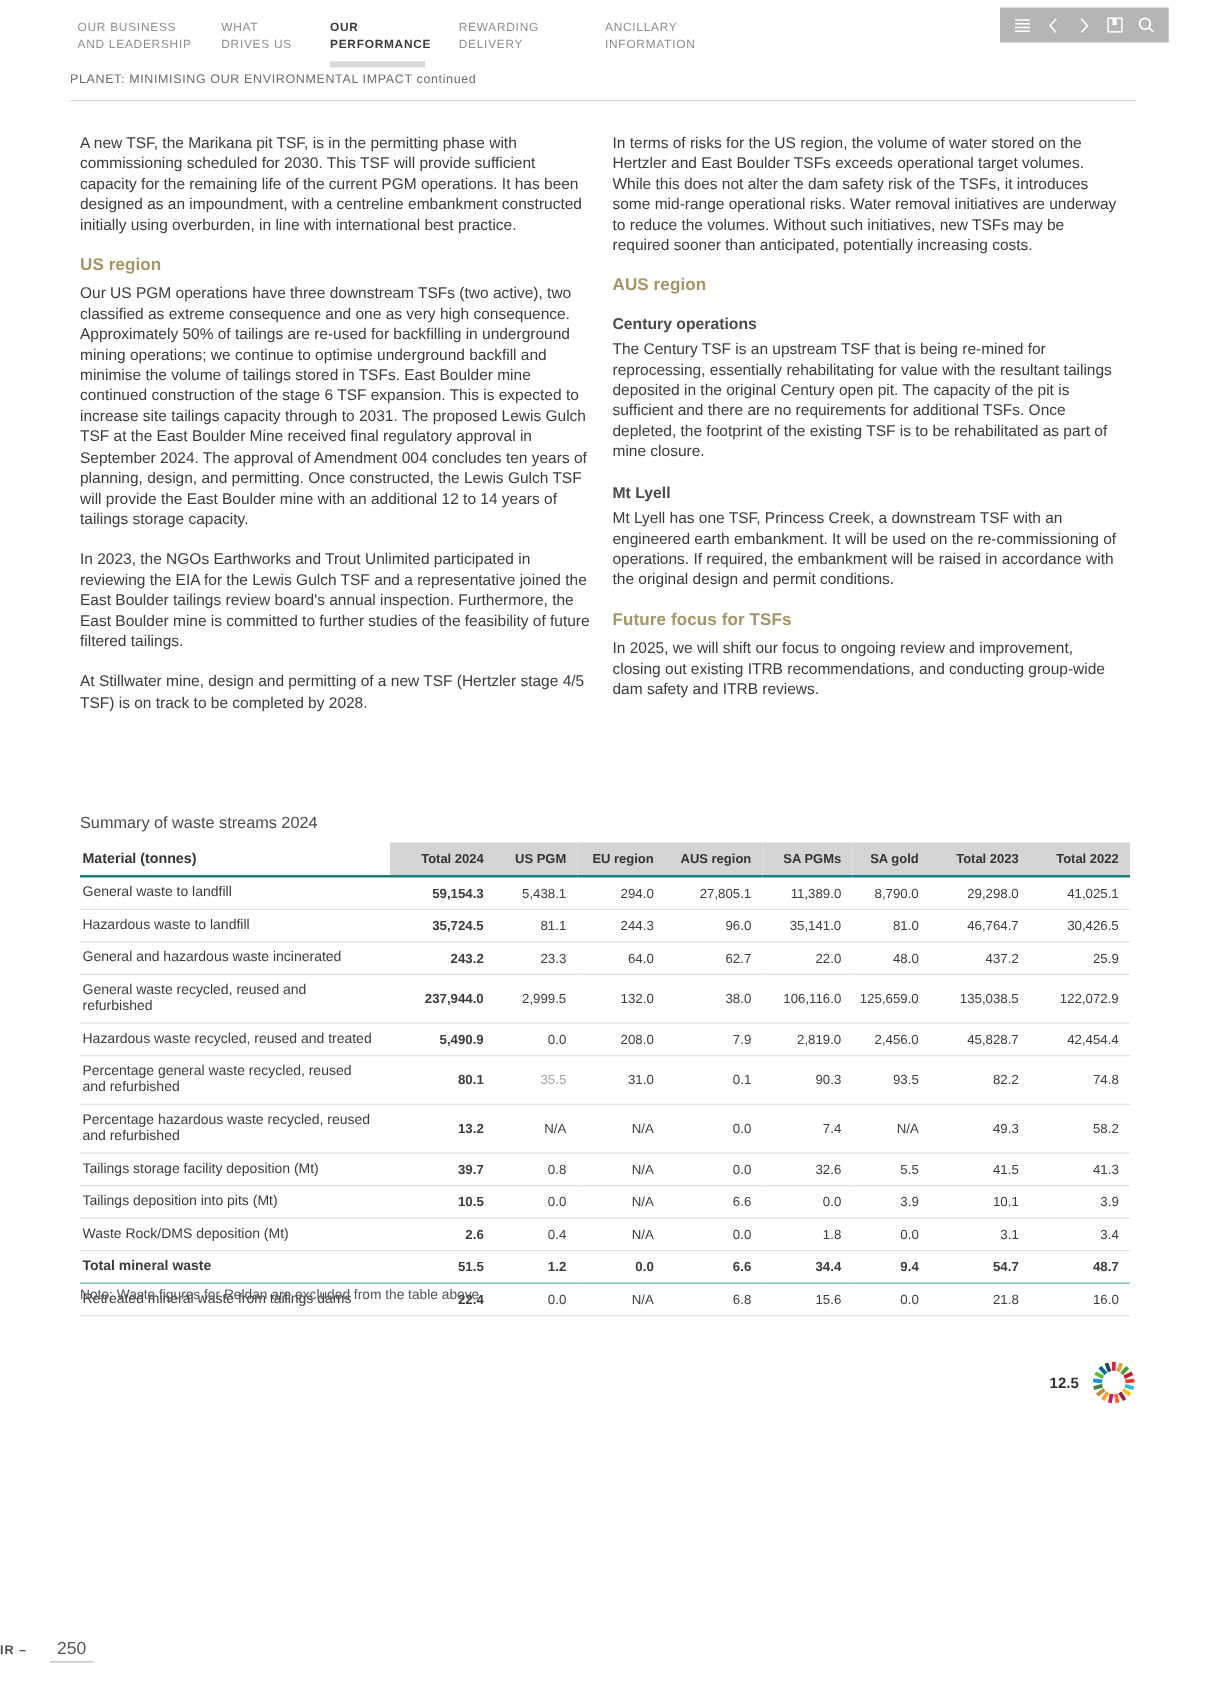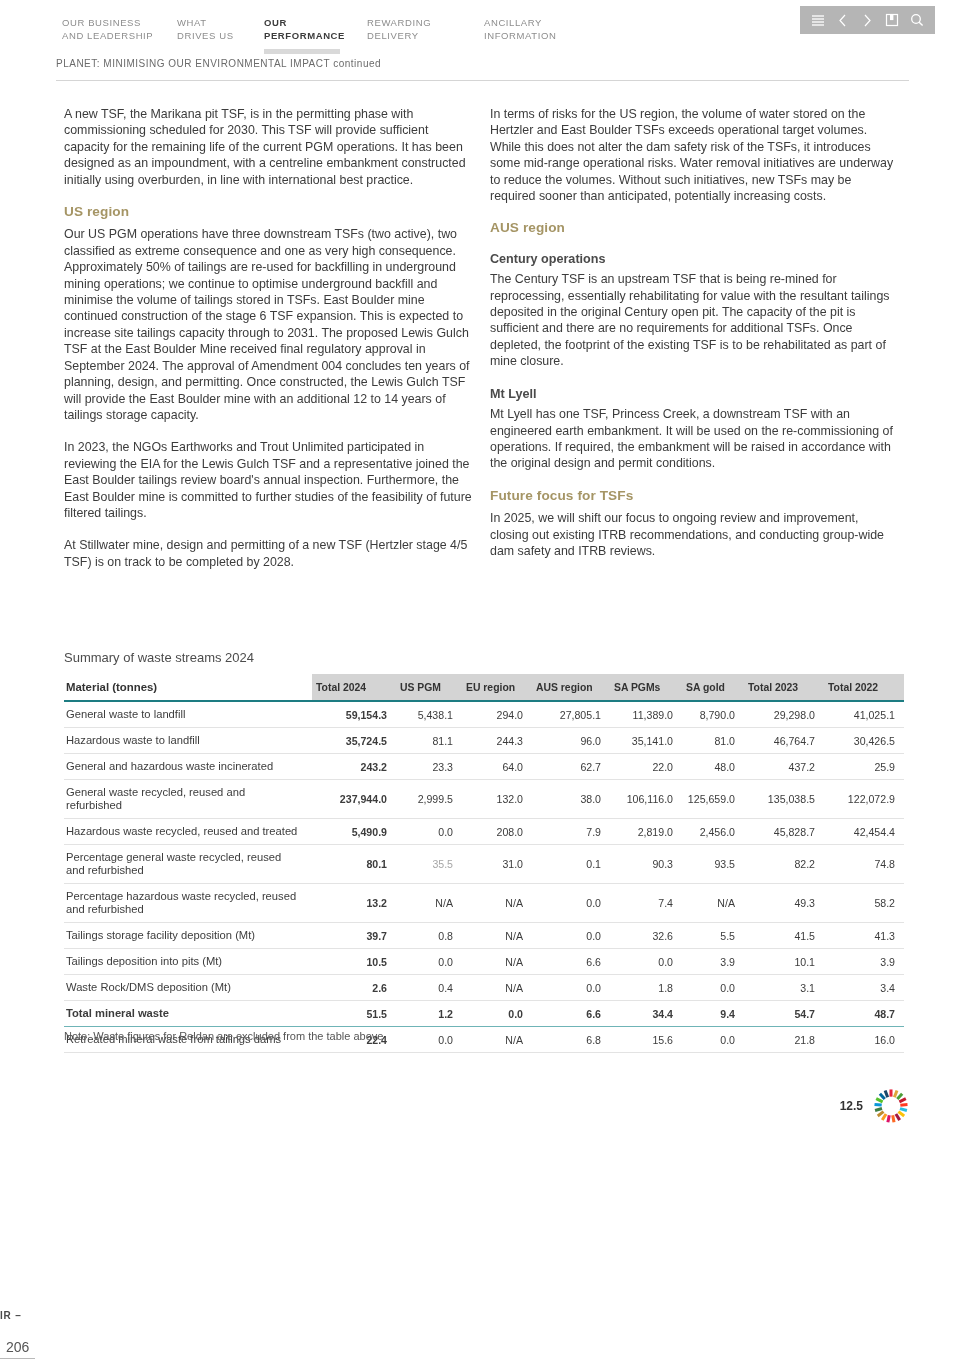--- a/index.html
+++ b/index.html
@@ -132,21 +132,21 @@
     width: 840px;
     border-collapse: collapse;
     font-size: 10.6px;
     color: #3c3c3c;
   }
   table.waste th, table.waste td { padding: 0; }
   table.waste thead th {
     background: #d4d4d4;
     font-weight: bold;
     font-size: 10.4px;
-    text-align: left;
+    text-align: right;
     padding: 7px 9px 7px 4px;
     color: #333;
     border-bottom: 2.5px solid #1d7c82;
     white-space: nowrap;
   }
   table.waste thead th.matcol {
     background: transparent;
     text-align: left;
     padding-left: 2px;
     font-size: 11.4px;
@@ -199,23 +199,22 @@
   .sdg-num { font-size: 12px; font-weight: bold; color: #333; }
   .sdg-wheel { width: 36px; height: 36px; display: block; }
 
   
   .footer {
     position: absolute;
     left: 0; right: 0;
     top: 1310px;
     display: flex;
     align-items: baseline;
-    justify-content: flex-end;
+    justify-content: flex-start;
     gap: 18px;
-    flex-direction: column;
   }
   .footer .ir {
     font-size: 10px;
     font-weight: bold;
     letter-spacing: 0.8px;
     color: #4a4a4a;
   }
   .footer .pg {
     font-size: 14px;
     color: #555;
@@ -535,14 +534,14 @@
               <rect x="-4.2" y="-46" width="8.4" height="20" fill="#19486a" transform="rotate(339.2)"></rect>
             </g>
         </g>
       </g>
     </svg>
   </span>
 </div>
 
 <div class="footer">
   <span class="ir">IR –</span>
-  <span class="pg">206</span>
+  <span class="pg">250</span>
 </div>
 
 </body></html>

